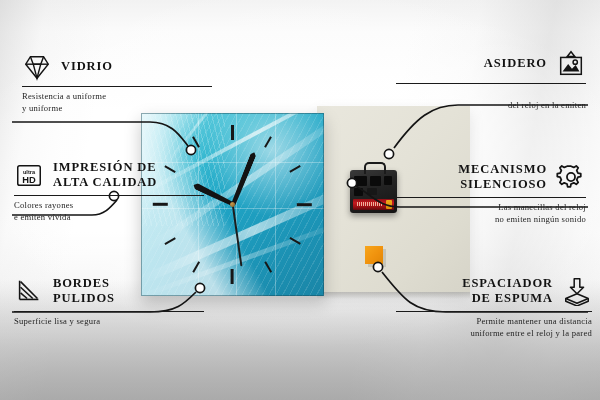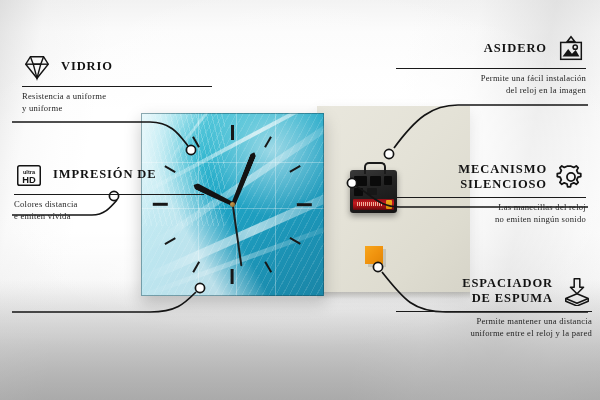--- a/index.html
+++ b/index.html
@@ -282,48 +282,70 @@
     <div class="co-head">
       <span class="co-icon">
         <svg viewBox="0 0 32 32" width="30" height="30">
           <rect x="4" y="6" width="24" height="21" rx="2" fill="none" stroke="#141414" stroke-width="1.6"></rect>
           <text x="16" y="15" text-anchor="middle" font-family="Liberation Sans, sans-serif" font-size="6" font-weight="bold" fill="#141414">ultra</text>
           <text x="16" y="24" text-anchor="middle" font-family="Liberation Sans, sans-serif" font-size="10" font-weight="bold" fill="#141414">HD</text>
         </svg>
       </span>
       <span class="co-title">
         <span>IMPRESIÓN DE</span><br>
-      </span>
-    </div>
-    <div class="co-rule"></div>
-    <div class="co-sub">
-      <span>Colores distancia</span><br>
+        <span>ALTA CALIDAD</span>
+      </span>
+    </div>
+    <div class="co-rule"></div>
+    <div class="co-sub">
+      <span>Colores rayones</span><br>
       <span>e emiten vívida</span>
     </div>
   </div>
 
-
-  <div class="callout right" style="left:396px;top:34px;">
+  <div class="callout left" style="left:14px;top:276px;">
+    <div class="co-head">
+      <span class="co-icon">
+        <svg viewBox="0 0 32 32" width="30" height="30" stroke="#141414" stroke-width="1.7" fill="none">
+          <path d="M6 5 L6 25"></path>
+            <path d="M6 25 L26 25"></path>
+          <path d="M7 6 L25 24"></path>
+            <path d="M7 12 L20 24"></path>
+            <path d="M7 18 L14 24"></path>
+        </svg>
+      </span>
+      <span class="co-title">
+        <span>BORDES</span><br>
+        <span>PULIDOS</span>
+      </span>
+    </div>
+    <div class="co-rule"></div>
+    <div class="co-sub">
+      <span>Superficie lisa y segura</span>
+    </div>
+  </div>
+
+  <div class="callout right" style="left:396px;top:49px;">
     <div class="co-head">
       <span class="co-icon">
         <svg viewBox="0 0 32 32" width="30" height="30" fill="none" stroke="#141414" stroke-width="1.6">
           <path d="M16 3 L12 8 H20 Z"></path>
           <rect x="5" y="9" width="22" height="18"></rect>
           <path d="M7 24 L13 16 L17 21 L21 17 L25 24 Z" fill="#141414" stroke="none"></path>
           <circle cx="20.5" cy="14" r="2.3"></circle>
         </svg>
       </span>
       <span class="co-title">
         <span>ASIDERO</span><br>
       </span>
     </div>
     <div class="co-rule"></div>
     <div class="co-sub">
-      <span>Permite una fácil instalación</span><br>
-      <span>del reloj en la imagen</span>
+      <br>
+      <span>del reloj en la emiten</span>
     </div>
   </div>
 
   <div class="callout right" style="left:396px;top:276px;width:196px;">
     <div class="co-head">
       <span class="co-icon">
         <svg viewBox="0 0 32 32" width="30" height="30" fill="none" stroke="#141414" stroke-width="1.6">
           <path d="M13 3 h6 v9 h4 l-7 7 -7 -7 h4 z" stroke-linejoin="round"></path>
           <path d="M16 19 L28 24 L16 29 L4 24 Z" stroke-linejoin="round"></path>
           <path d="M4 24 v3 L16 32 L28 27 v-3" stroke-linejoin="round"></path>

